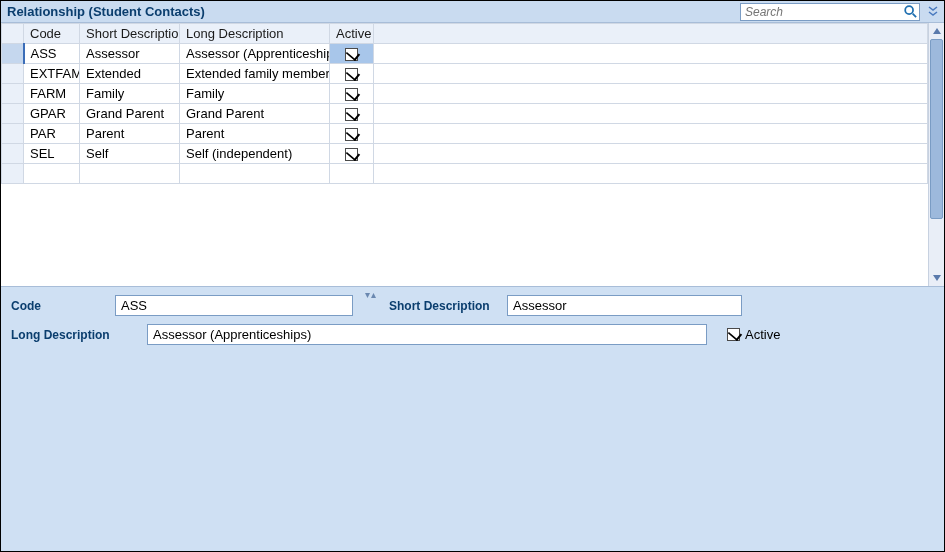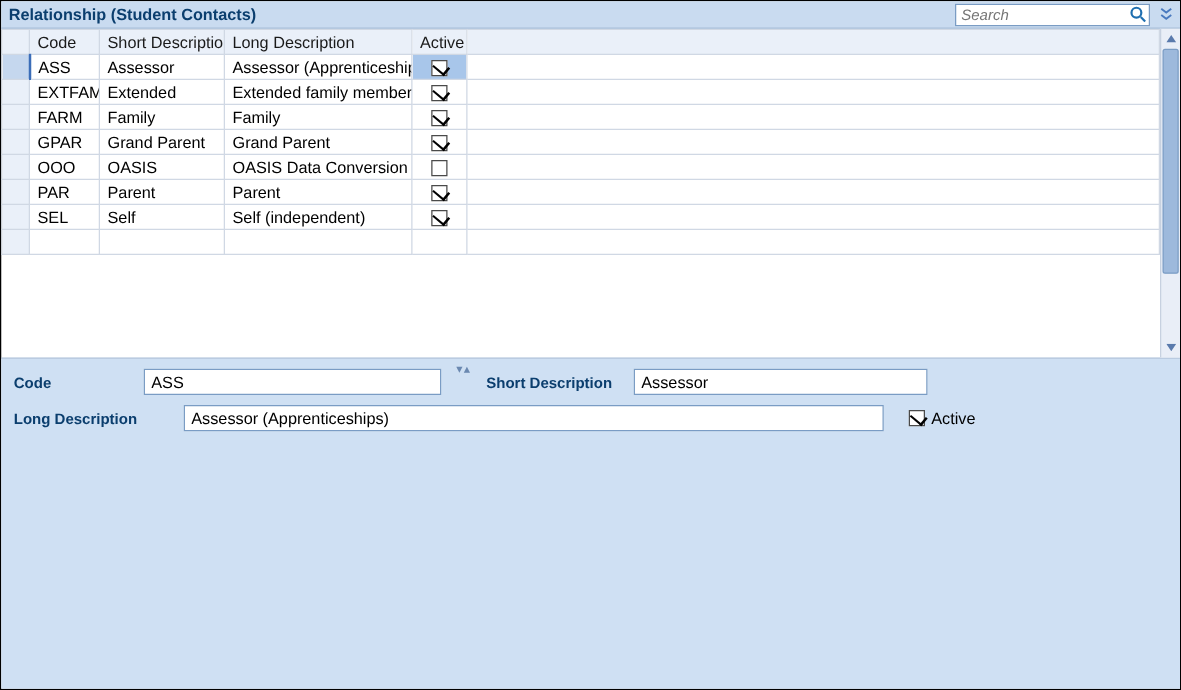--- a/index.html
+++ b/index.html
@@ -29,21 +29,21 @@
     color: #0b3e6e;
   }
   .titlebar .search-wrap {
     margin-left: auto;
     display: flex;
     align-items: center;
     gap: 6px;
   }
   .search-box {
     position: relative;
-    width: 156px;
+    width: 180px;
     height: 18px;
   }
   .search-box input {
     width: 100%; height: 100%;
     border: 1px solid #7a9cc4;
     background: #fff;
     color: #555;
     font-style: italic;
     font-size: 12px;
     padding: 0 20px 0 4px;
@@ -256,28 +256,20 @@
             <tr>
               <td class="rowhdr"></td>
               <td class="col-code">GPAR</td>
               <td class="col-short">Grand Parent</td>
               <td class="col-long">Grand Parent</td>
               <td class="col-active " style="text-align:center"><span class="chk checked"></span></td>
               <td class="col-rest"></td>
             </tr>
             <tr>
               <td class="rowhdr"></td>
-              <td class="col-code">OOO</td>
-              <td class="col-short">OASIS</td>
-              <td class="col-long">OASIS Data Conversion</td>
-              <td class="col-active " style="text-align:center"><span class="chk"></span></td>
-              <td class="col-rest"></td>
-            </tr>
-            <tr>
-              <td class="rowhdr"></td>
               <td class="col-code">PAR</td>
               <td class="col-short">Parent</td>
               <td class="col-long">Parent</td>
               <td class="col-active " style="text-align:center"><span class="chk checked"></span></td>
               <td class="col-rest"></td>
             </tr>
             <tr>
               <td class="rowhdr"></td>
               <td class="col-code">SEL</td>
               <td class="col-short">Self</td>

